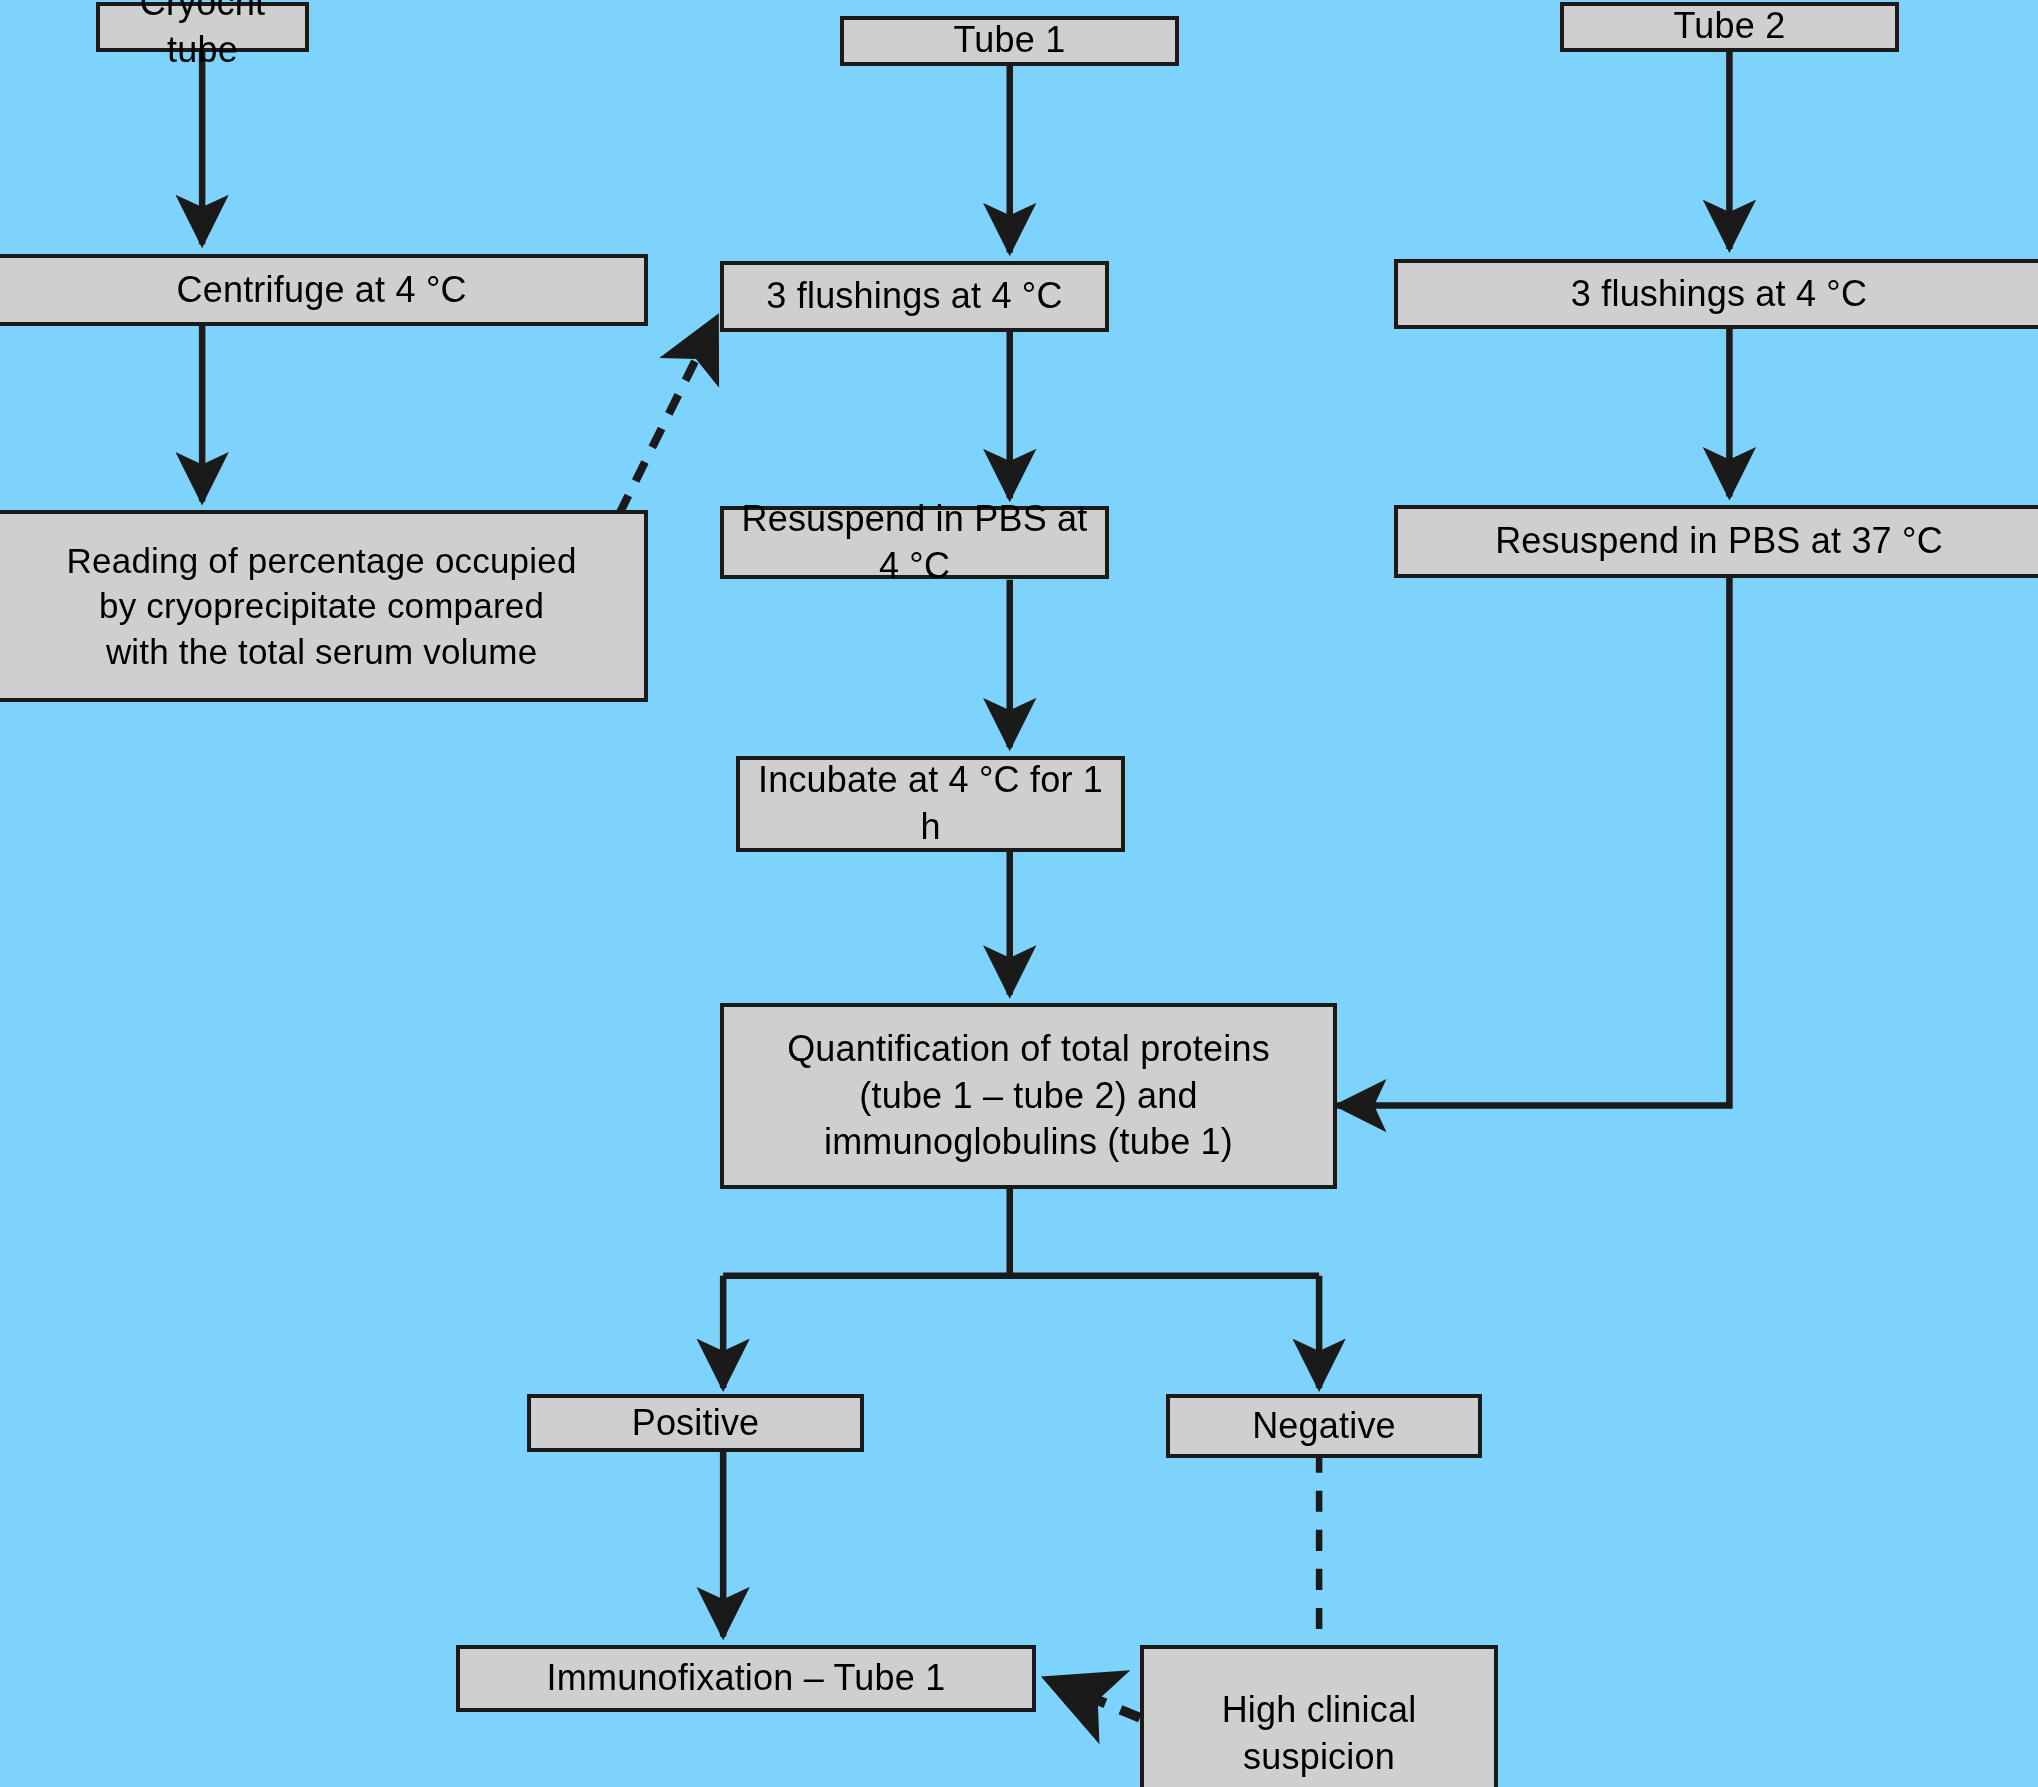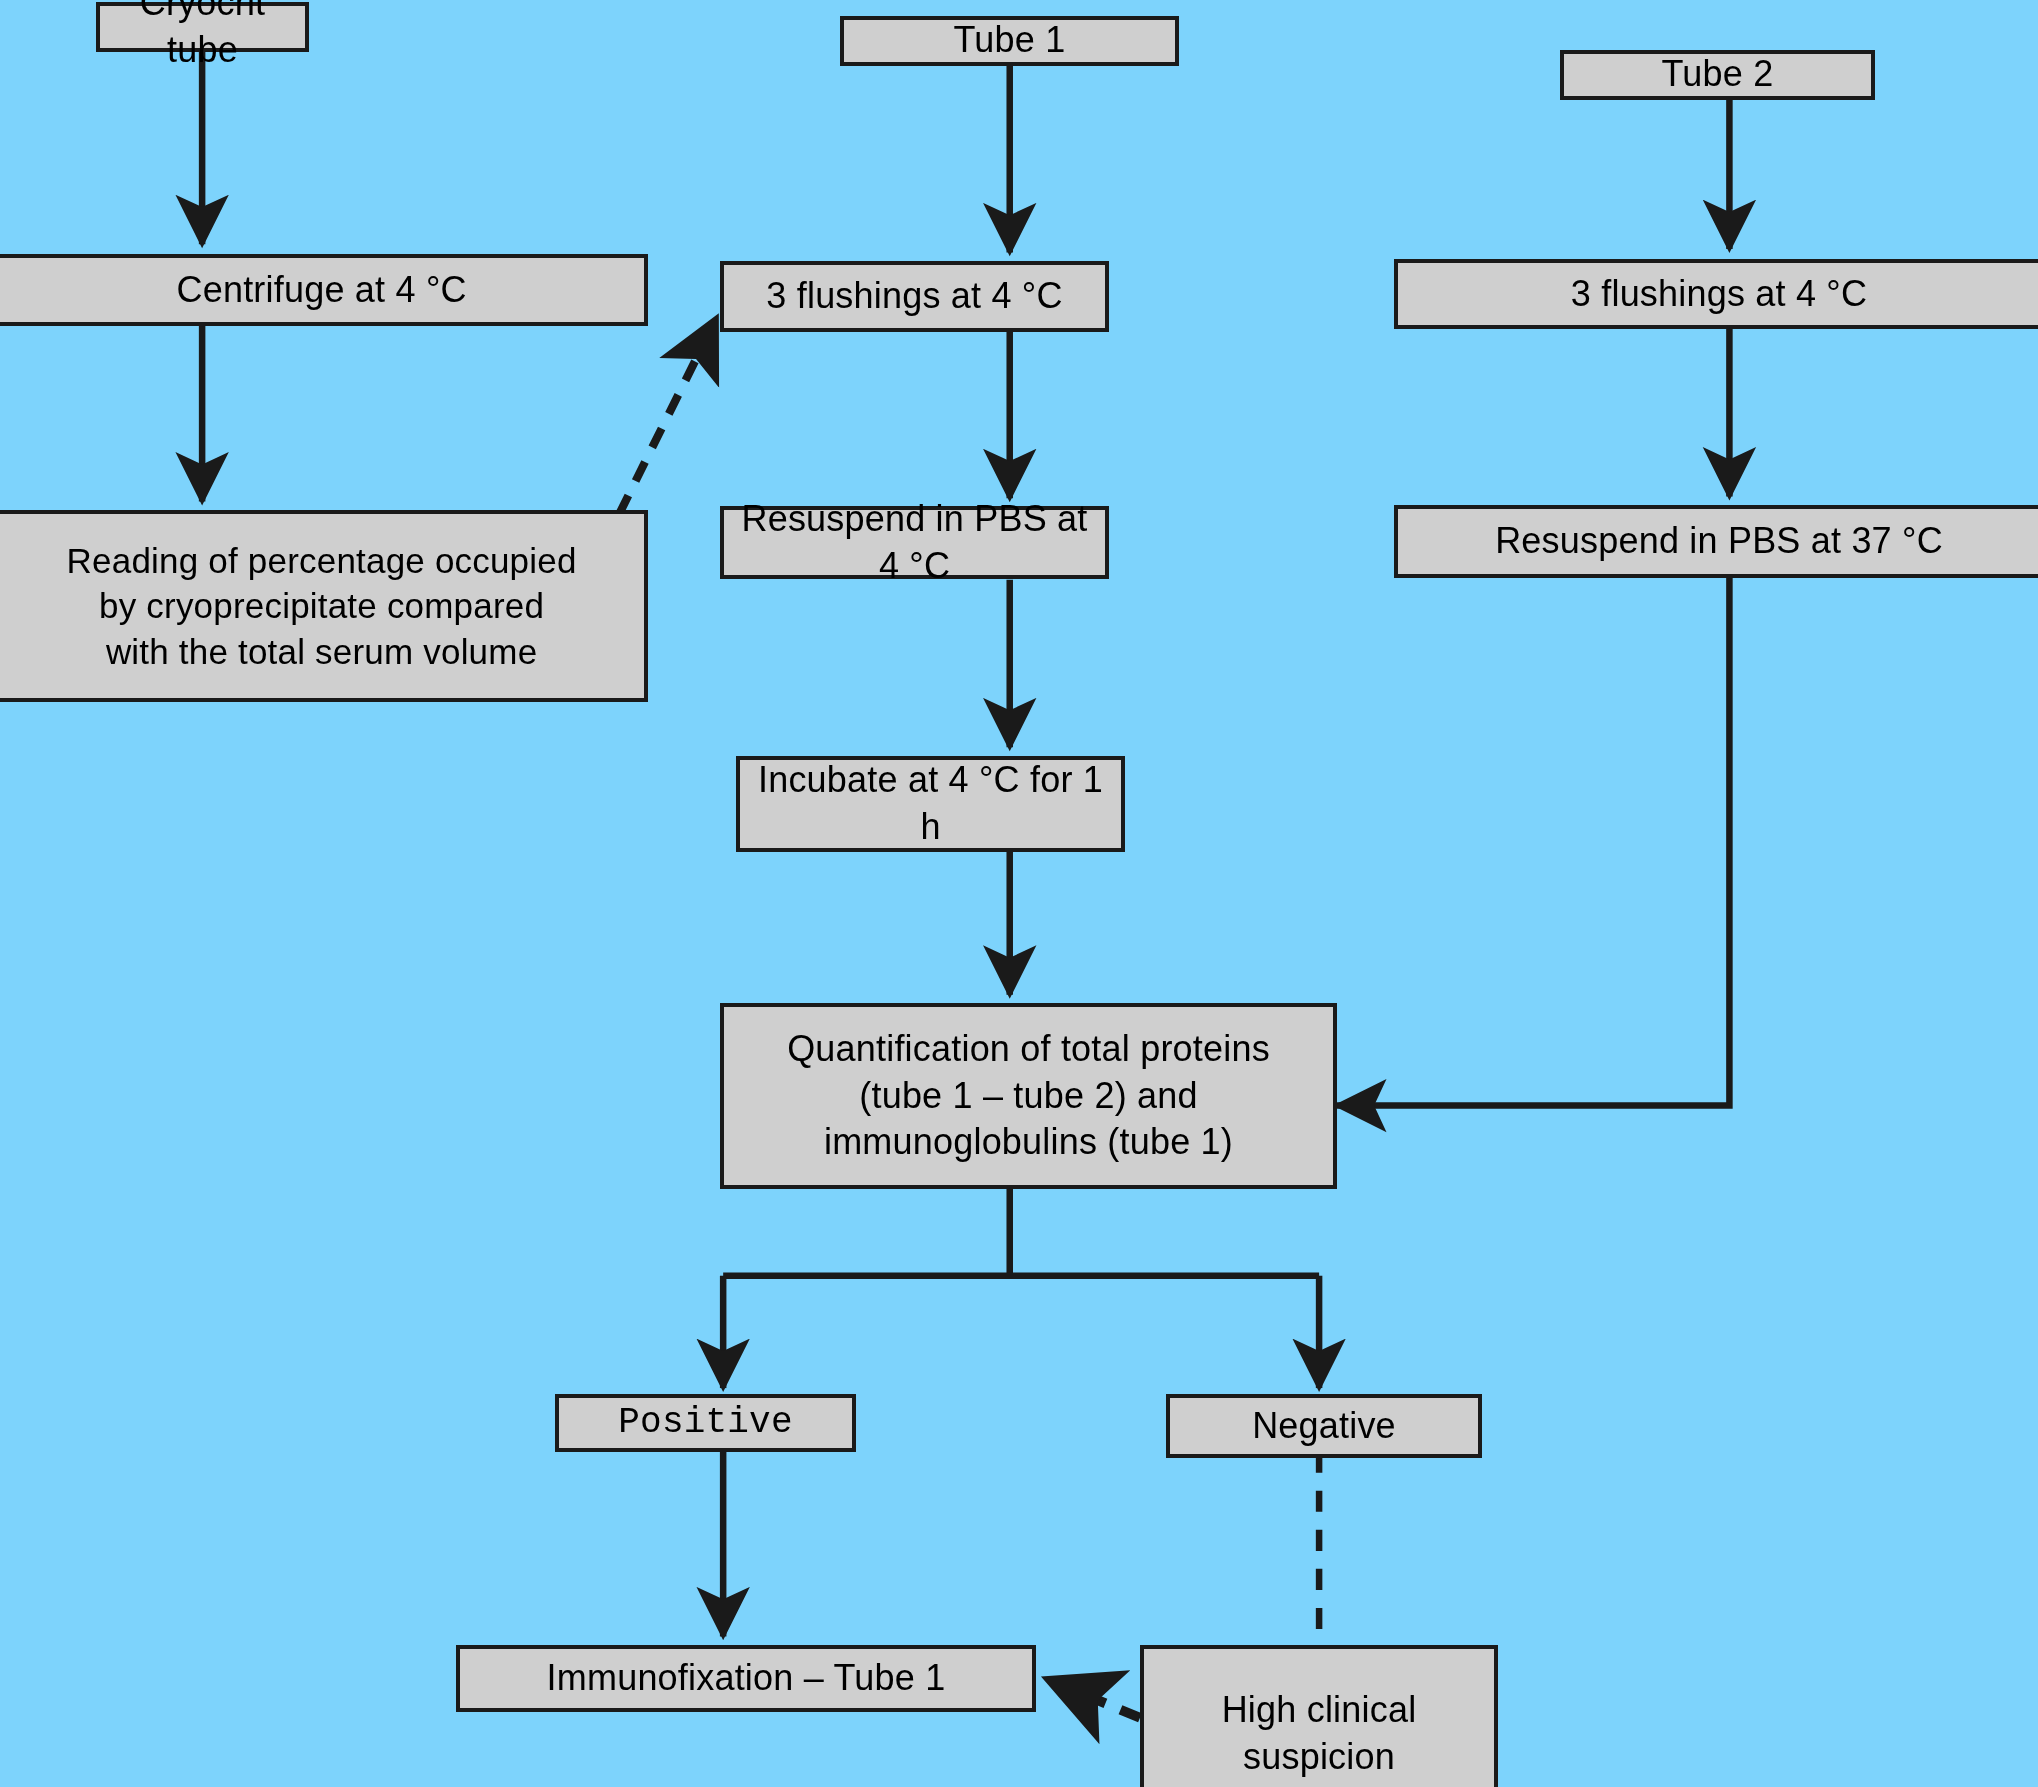--- a/index.html
+++ b/index.html
@@ -109,21 +109,21 @@
 
     <g>
       <line x1="1400" y1="2110" x2="1285" y2="2062" stroke="#1a1a1a" stroke-width="12" stroke-dasharray="26 20" marker-end="url(#arrow)"></line>
     </g>
   </svg>
 
   <div class="node" style="left:96px; top:1.6px; width:213px; height:50px;">Cryocrit tube</div>
 
   <div class="node" style="left:840px; top:1.6px; width:339px; height:50px;margin-top:14px;">Tube 1</div>
 
-  <div class="node" style="left:1560px; top:1.6px; width:315px; height:50px;margin-top:48px;">Tube 2</div>
+  <div class="node" style="left:1560px; top:1.6px; width:339px; height:50px;">Tube 2</div>
 
   <div class="node" style="left:-4.9px; top:254px; width:653px; height:72px;">Centrifuge at 4 °C</div>
 
   <div class="node" style="left:720px; top:261px; width:389px; height:71px;">3 flushings at 4 °C</div>
 
   <div class="node" style="left:1394px; top:259px; width:650px; height:70px;">3 flushings at 4 °C</div>
 
   <div class="node" style="left:-4.9px; top:510px; width:653px; height:192px; font-size:35px;">Reading of percentage occupied
 by cryoprecipitate compared
 with the total serum volume</div>
@@ -131,21 +131,21 @@
   <div class="node" style="left:720px; top:506px; width:389px; height:73px;">Resuspend in PBS at 4 °C</div>
 
   <div class="node" style="left:1394px; top:505px; width:650px; height:73px;">Resuspend in PBS at 37 °C</div>
 
   <div class="node" style="left:736px; top:756px; width:389px; height:96px;">Incubate at 4 °C for 1 h</div>
 
   <div class="node" style="left:720px; top:1003px; width:617px; height:186px;">Quantification of total proteins
 (tube 1 – tube 2) and
 immunoglobulins (tube 1)</div>
 
-  <div class="node" style="left:555px; top:1394px; width:301px; height:58px;font-family:Liberation Mono, monospace;">Positive</div>
+  <div class="node" style="left:527px; top:1394px; width:337px; height:58px;">Positive</div>
 
   <div class="node" style="left:1142px; top:1394px; width:316px; height:64px;margin-left:24px;">Negative</div>
 
   <div class="node" style="left:456px; top:1645px; width:580px; height:67px;">Immunofixation – Tube 1</div>
 
   <div class="node" style="left:1140px; top:1645px; width:358px; height:178px;">High clinical
 suspicion</div>
 
 </div>
 

